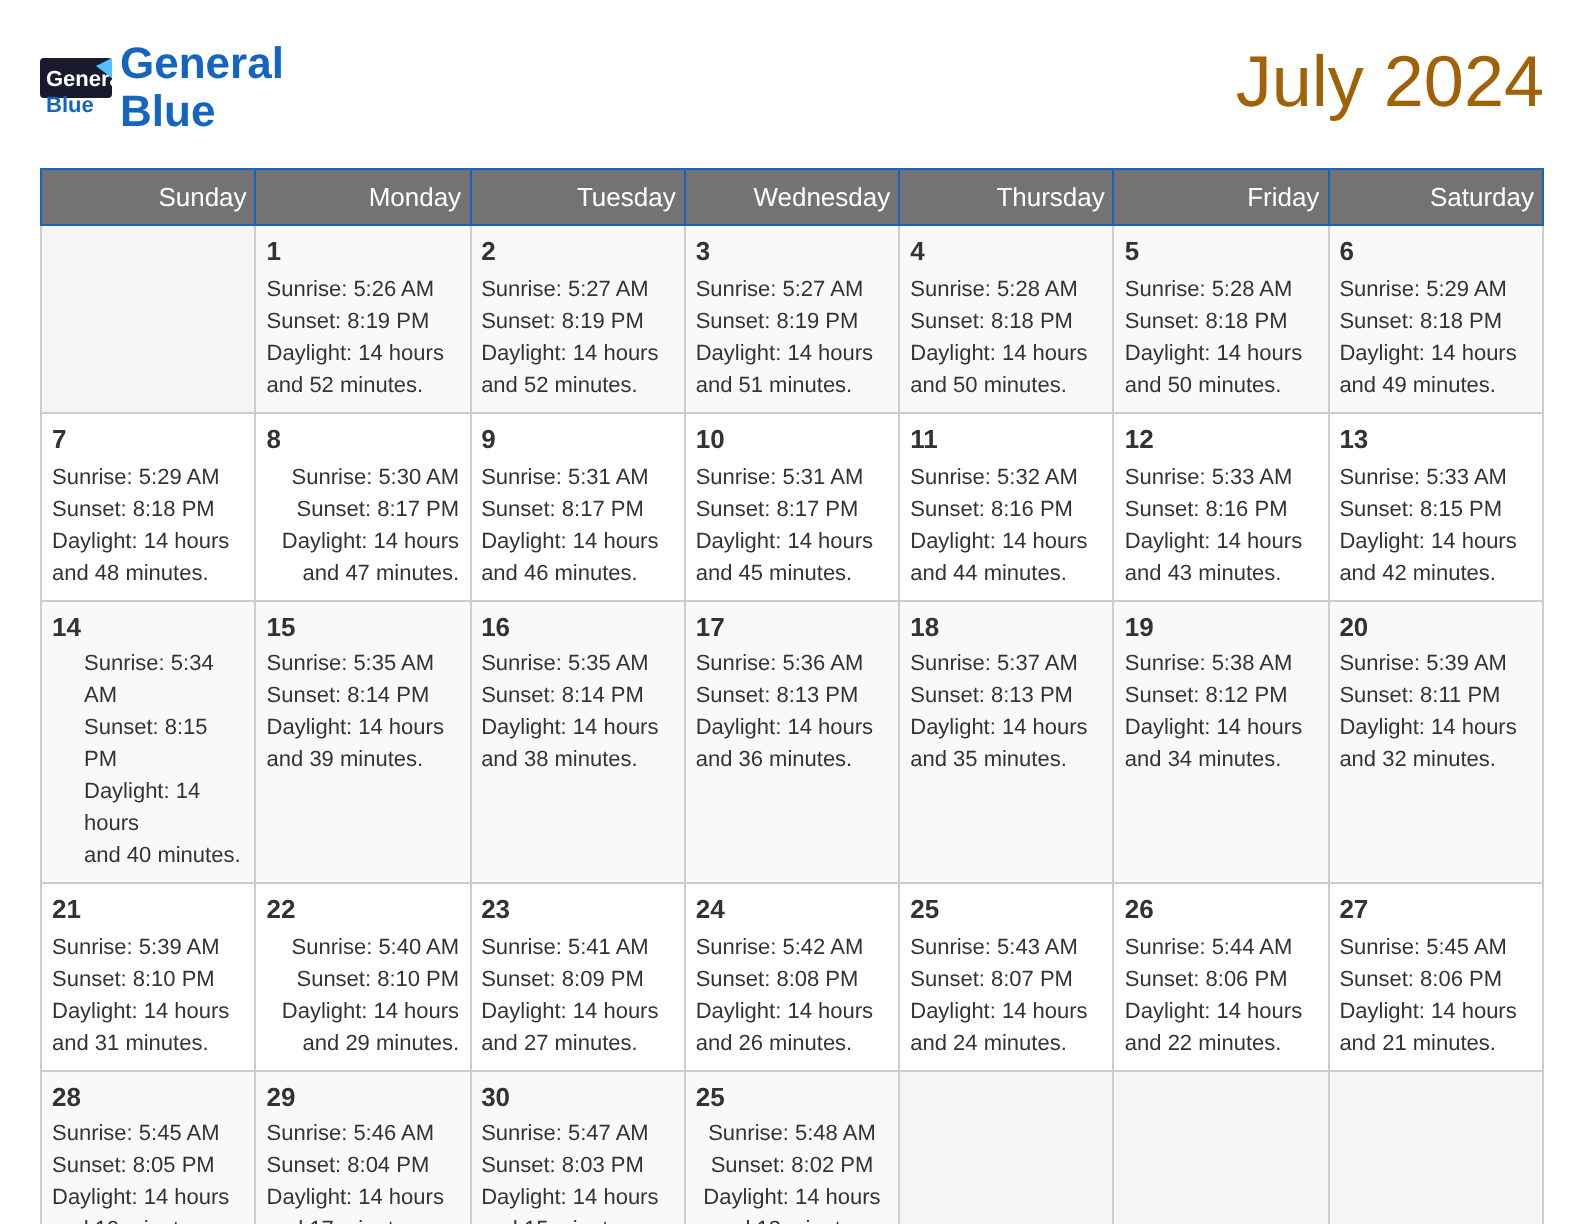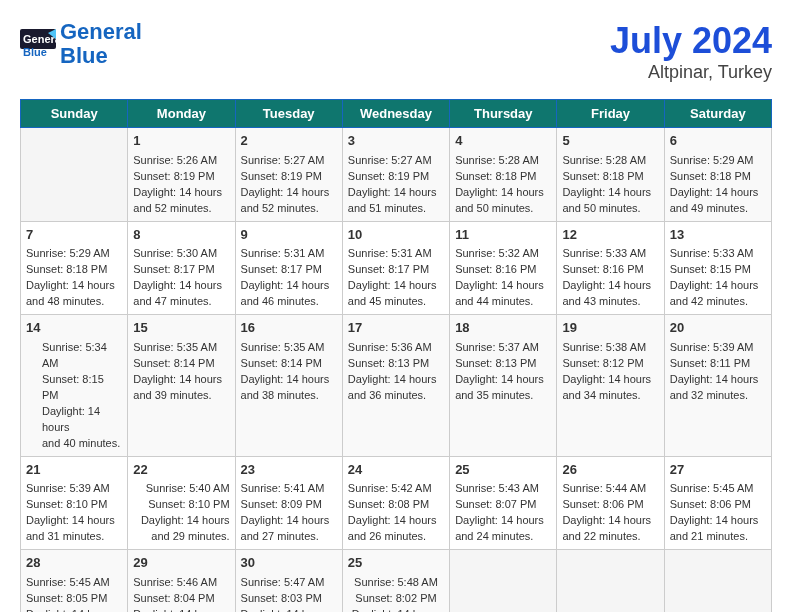--- a/index.html
+++ b/index.html
@@ -32,40 +32,40 @@
     .logo-icon {
       width: 36px;
       height: 30px;
       margin-right: 4px;
     }
     .title-block {
       text-align: right;
     }
     .month-title {
       font-size: 36px;
-      font-weight: bold;
-      color: #1d4ed8;
+      font-weight: normal;
+      color: #a16207;
     }
     .location-title {
       font-size: 18px;
       color: #444;
     }
     .calendar {
       width: 100%;
       border-collapse: collapse;
       font-size: 11px;
     }
     .calendar thead th {
-      background-color: #0f766e;
+      background-color: #737373;
       color: #fff;
       padding: 6px 4px;
       font-size: 13px;
-      font-weight: bold;
+      font-weight: normal;
       border: 1px solid #1565c0;
-      text-align: center;
+      text-align: right;
     }
     .calendar tbody td {
       border: 1px solid #ccc;
       vertical-align: top;
       padding: 4px 5px;
       width: calc(100% / 7);
       min-height: 80px;
       color: #333;
       line-height: 1.45;
     }
@@ -102,21 +102,20 @@
     </svg>
     <div>
       <div class="logo-text">
         <span>General</span><br>
         <span style="color:#1565c0">Blue</span>
       </div>
     </div>
   </div>
   <div class="title-block">
     <div class="month-title">July 2024</div>
-    <div class="location-title">Altpinar, Turkey</div>
   </div>
 </div>
 
 <table class="calendar">
   <thead>
     <tr>
     <th>Sunday</th>
         <th>Monday</th>
         <th>Tuesday</th>
         <th>Wednesday</th>
@@ -174,21 +173,21 @@
       <tr>
         <td>
           <span class="day-num">7</span>
           <div class="day-info" style="white-space: pre-line;">Sunrise: 5:29 AM
 Sunset: 8:18 PM
 Daylight: 14 hours
 and 48 minutes.</div>
         </td>
         <td>
           <span class="day-num">8</span>
-          <div class="day-info" style="white-space: pre-line;">Sunrise: 5:30 AM
+          <div class="day-info" style="white-space: pre-line; text-align: right;">Sunrise: 5:30 AM
 Sunset: 8:17 PM
 Daylight: 14 hours
 and 47 minutes.</div>
         </td>
         <td>
           <span class="day-num">9</span>
           <div class="day-info" style="white-space: pre-line;">Sunrise: 5:31 AM
 Sunset: 8:17 PM
 Daylight: 14 hours
 and 46 minutes.</div>

